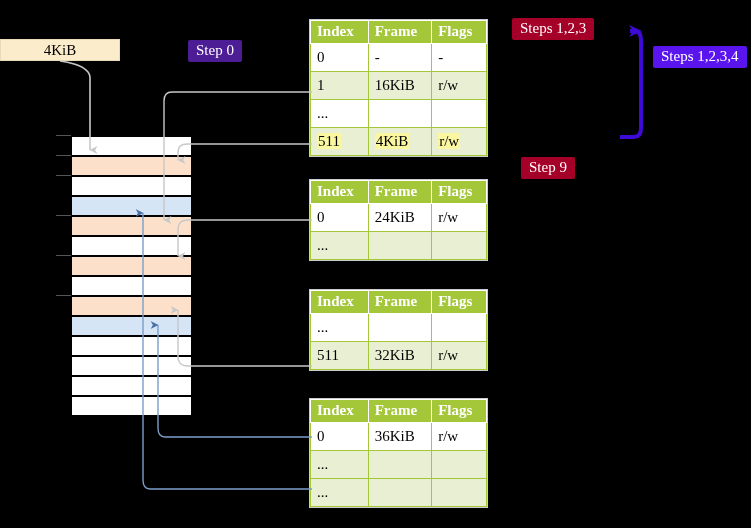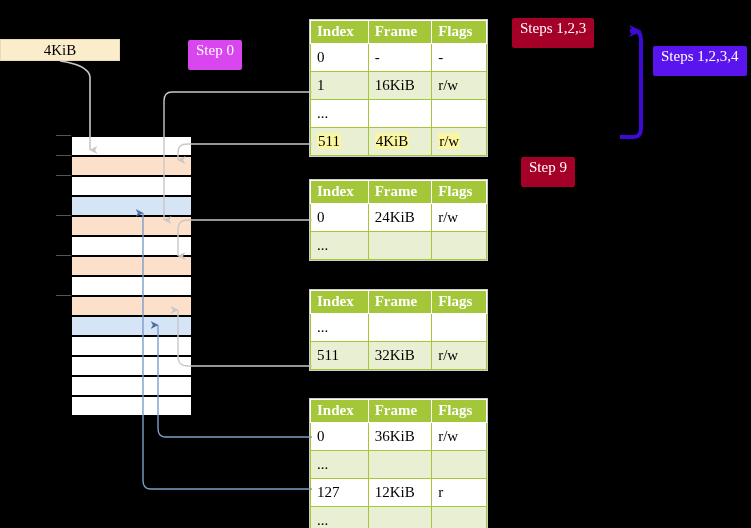--- a/index.html
+++ b/index.html
@@ -11,21 +11,21 @@
   }
   .stage{position:absolute;left:0;top:0;width:751px;height:528px;}
 
   
   .badge{
     position:absolute;
     color:#ffffff;
     font-family:"Liberation Serif", serif;
     font-size:15px;
     line-height:19px;
-    padding:1px 8px 10px 8px;
+    padding:1px 8px 2px 8px;
     white-space:nowrap;
     border-radius:2px;
   }
   .badge.red{background:#a40028;}
   .badge.blue{background:#5a15ef;}
 
   
   .memlabel{
     position:absolute;
     background:#fbeccb;
@@ -98,21 +98,21 @@
       <div class="memrow c-white" style="top: 140px; width: 119px; height: 20px;"></div>
       <div class="memrow c-peach" style="top: 160px; width: 119px; height: 20px;"></div>
       <div class="memrow c-blue" style="top: 180px; width: 119px; height: 20px;"></div>
       <div class="memrow c-white" style="top: 200px; width: 119px; height: 20px;"></div>
       <div class="memrow c-white" style="top: 220px; width: 119px; height: 20px;"></div>
       <div class="memrow c-white" style="top: 240px; width: 119px; height: 20px;"></div>
       <div class="memrow c-white" style="top: 260px; width: 119px; height: 20px;"></div>
     </div>
 
   <div id="badges">
-      <div class="badge red" style="left: 188px; top: 40px; background: #d946ef;">Step 0</div>
+      <div class="badge red" style="left: 188px; top: 40px; background: #4c1d95;">Step 0</div>
       <div class="badge red" style="left: 512px; top: 18px; background: rgb(164, 0, 40);">Steps 1,2,3</div>
       <div class="badge blue" style="left: 653px; top: 18px; background: rgb(90, 21, 239); margin-top: 28px;">Steps 1,2,3,4</div>
       <div class="badge red" style="left: 521px; top: 157px; background: rgb(164, 0, 40);">Step 9</div>
     </div>
 
   <div id="tables">
       <table class="pt" style="left: 310px; top: 20px; width: 170px;">
         <thead>
           <tr>
             <th style="width: 56px;">Index</th>
@@ -196,25 +196,20 @@
         <tbody>
           <tr class="plain">
             <td>0</td>
             <td>36KiB</td>
             <td>r/w</td>
           </tr>
           <tr class="alt">
             <td>...</td>
             <td></td>
             <td></td>
-          </tr>
-          <tr class="plain">
-            <td>127</td>
-            <td>12KiB</td>
-            <td>r</td>
           </tr>
           <tr class="alt">
             <td>...</td>
             <td></td>
             <td></td>
           </tr>
         </tbody>
       </table>
     </div>
 

